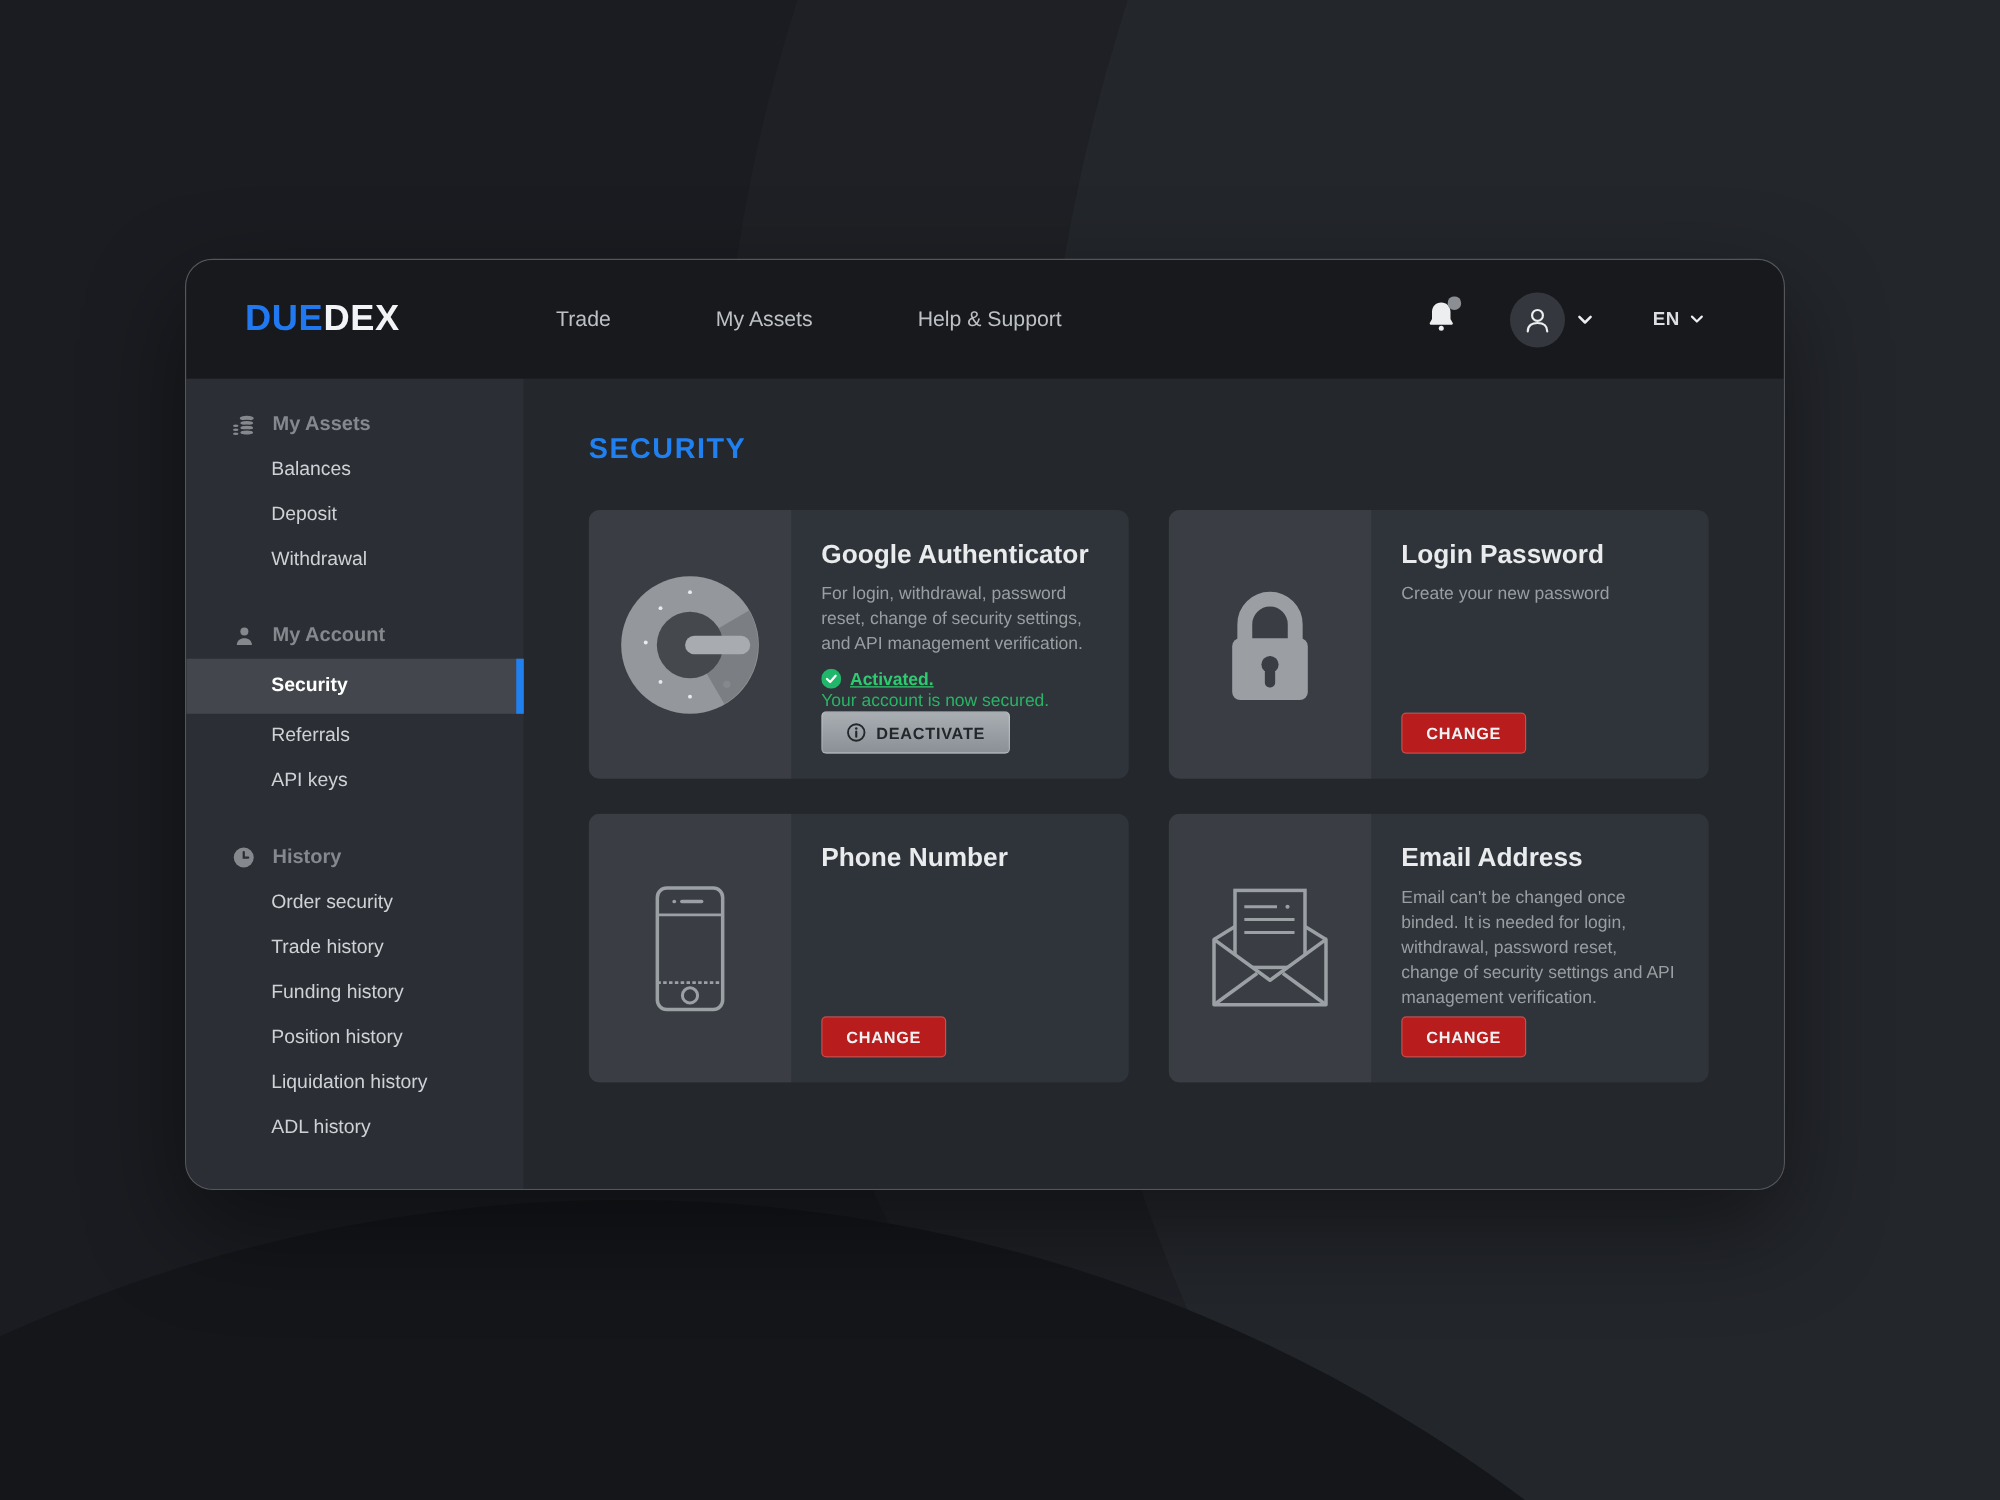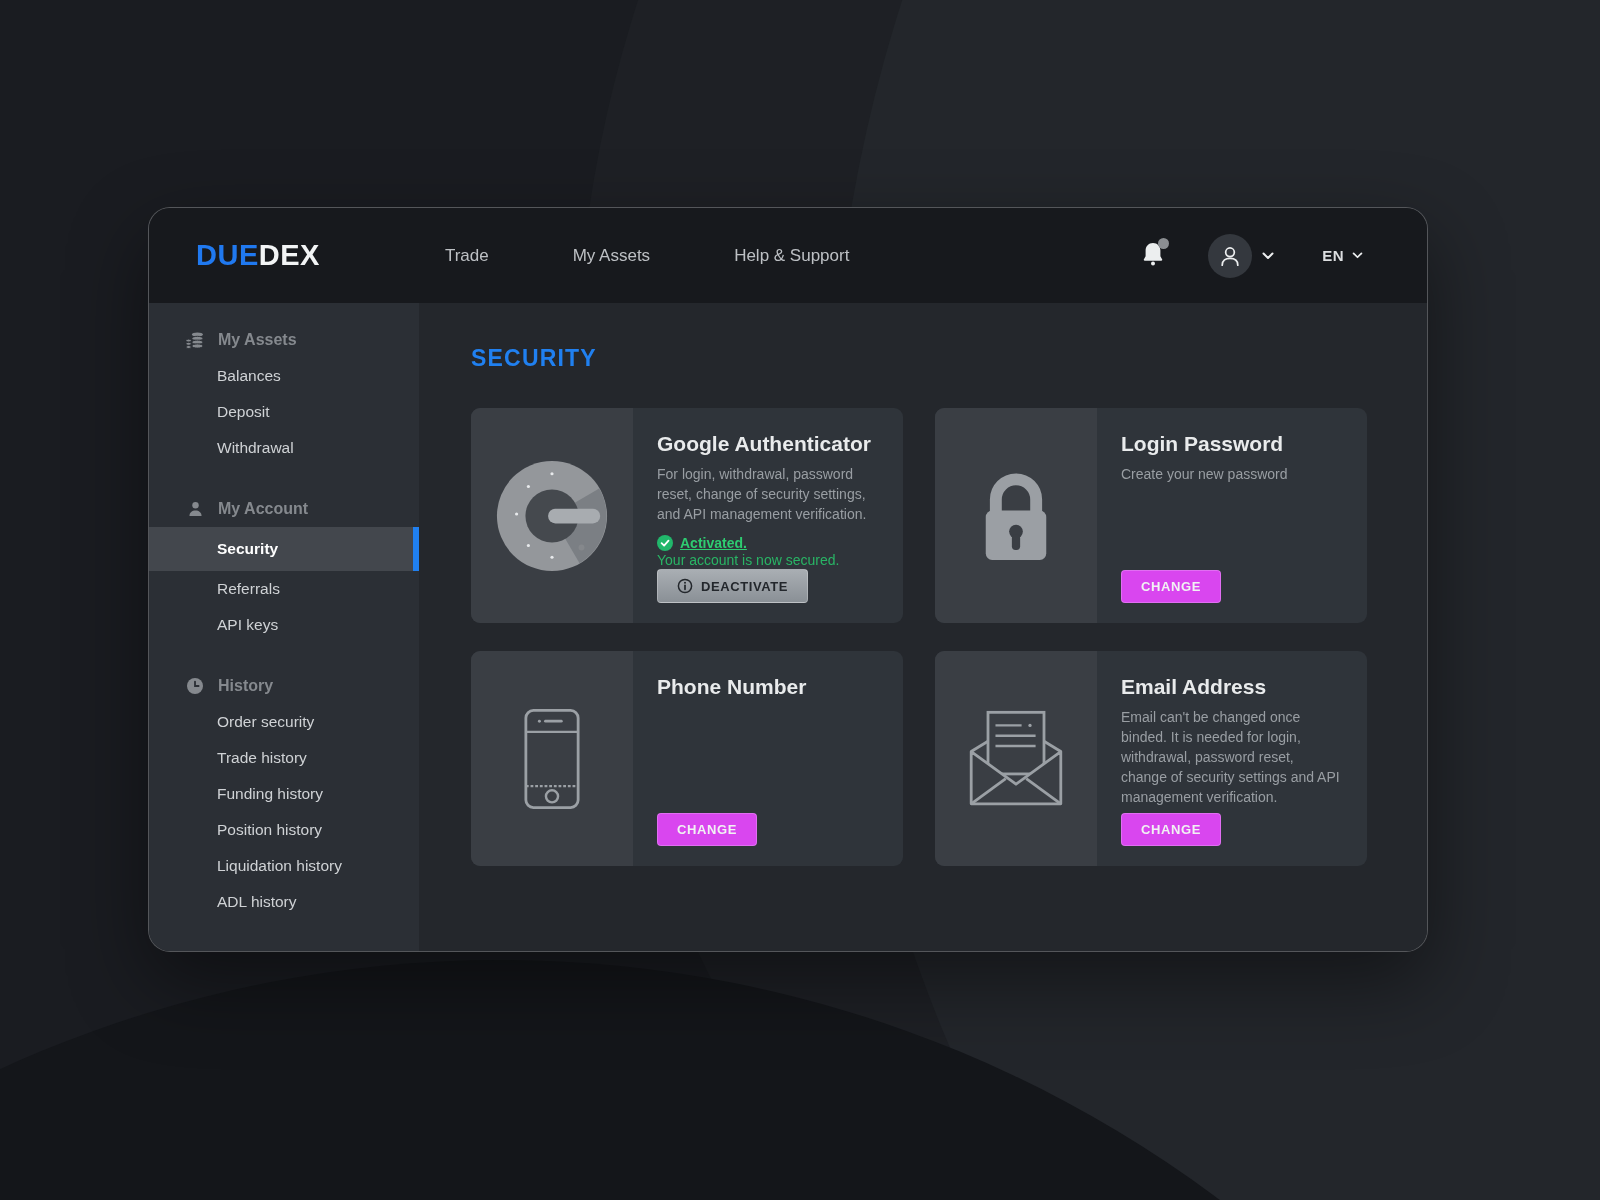--- a/index.html
+++ b/index.html
@@ -110,21 +110,21 @@
     display:inline-flex; align-items:center; gap:8px;
     border-radius:4px; font-size:13px; font-weight:700; letter-spacing:0.6px;
     padding:8px 19px; cursor:pointer; border:1px solid transparent;
     font-family:"Liberation Sans", sans-serif;
   }
   .btn-light{
     background:linear-gradient(#a9aeb3,#8a9096); color:#23272c;
     border-color:rgba(255,255,255,0.25);
   }
   .btn-gray{
-    background:#d946ef; color:#f1f2f3; border-color:rgba(255,255,255,0.22);
+    background:#b91c1c; color:#f1f2f3; border-color:rgba(255,255,255,0.22);
   }
 </style>
 </head>
 <body>
 
 <div class="bg-blob-mid"></div>
 <div class="bg-blob-right"></div>
 <div class="bg-blob-dark"></div>
 
 <div class="window">

